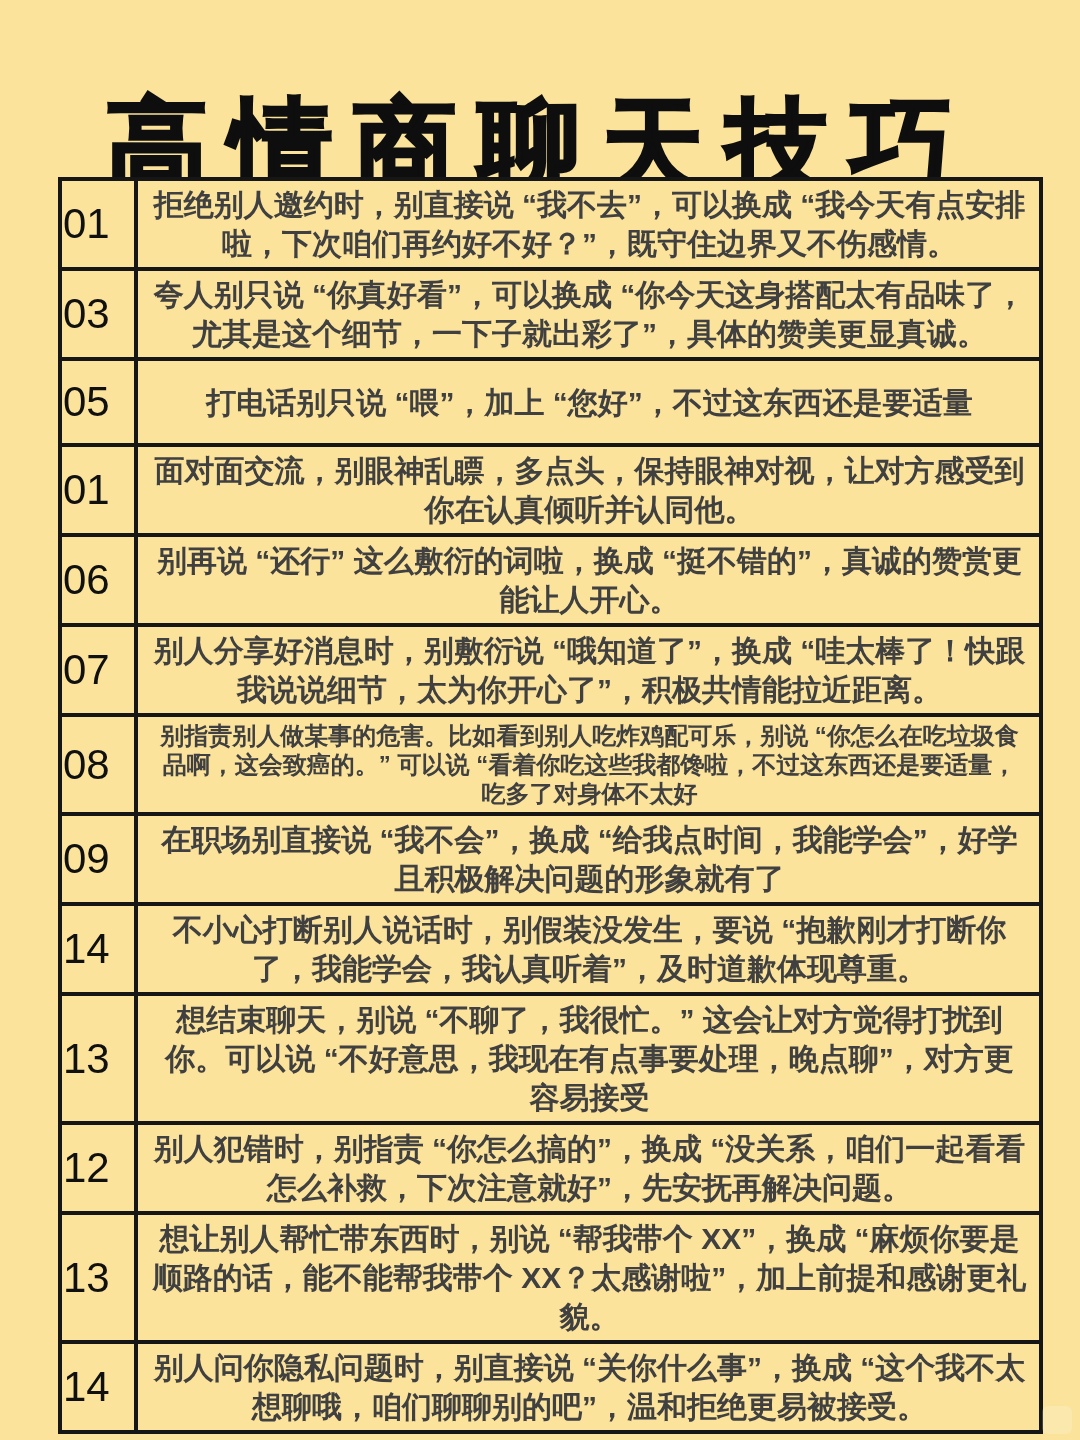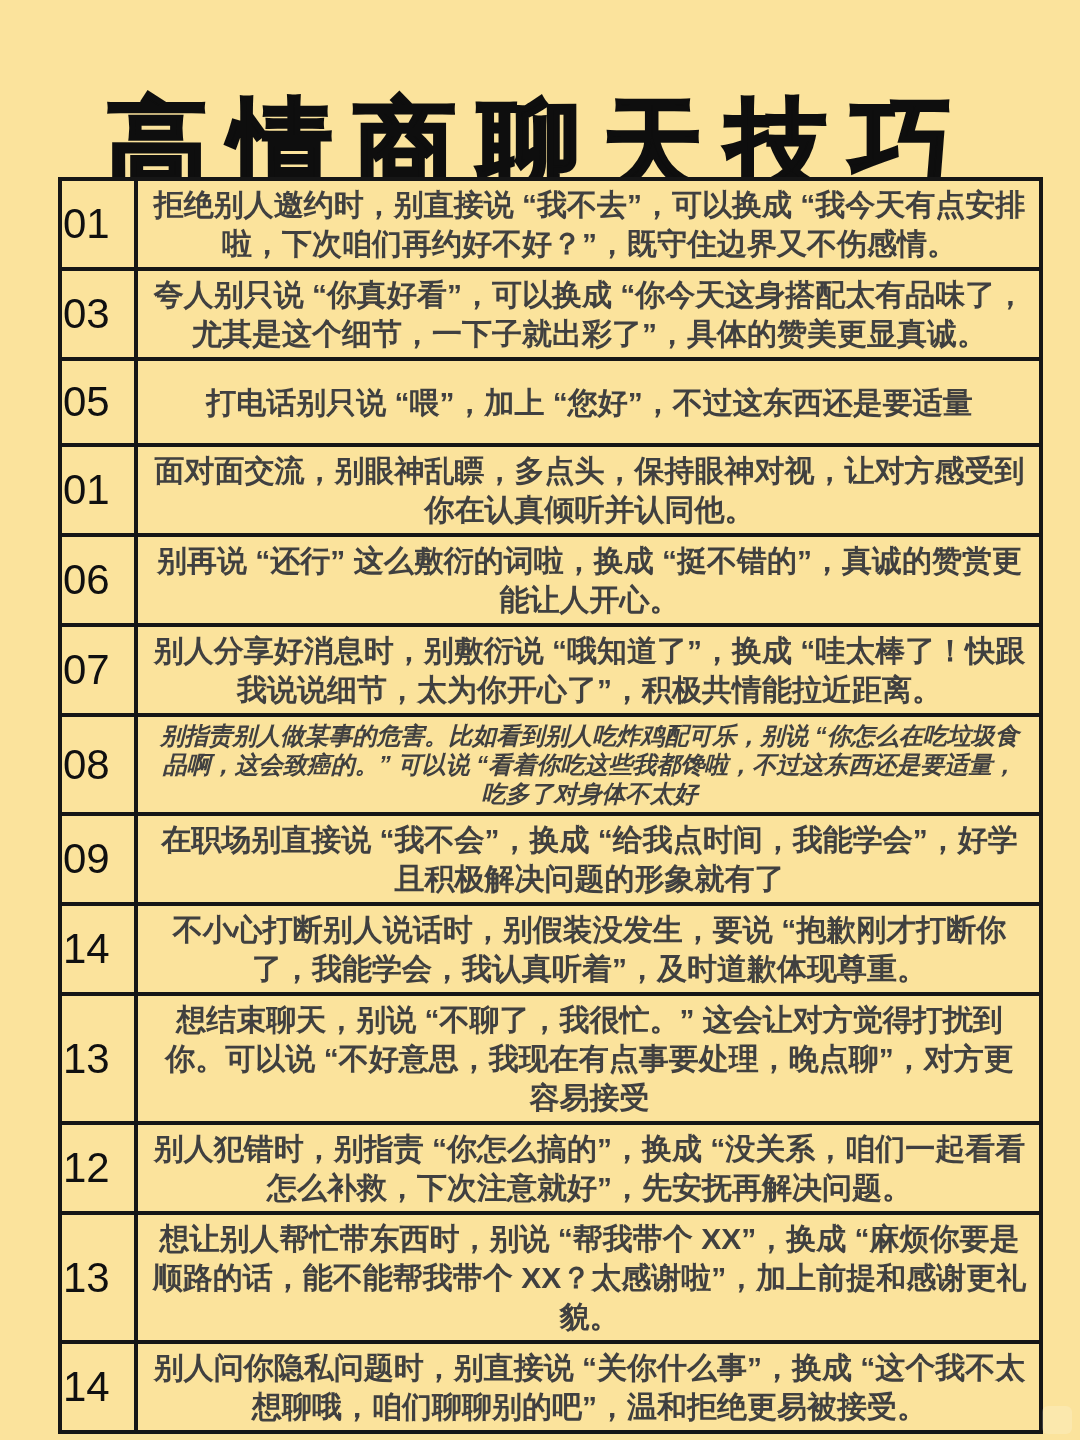--- a/index.html
+++ b/index.html
@@ -59,21 +59,20 @@
     padding: 4px 12px 4px 14px;
     font-size: 30px;
     line-height: 39px;
     font-weight: 700;
     color: #404040;
     text-align: center;
   }
   tr.small td.text-cell {
     font-size: 24px;
     line-height: 29px;
-    font-style: italic;
   }
   .watermark {
     position: absolute;
     right: 8px;
     bottom: 6px;
     width: 30px;
     height: 28px;
     border-radius: 6px;
     background: rgba(255, 255, 255, 0.18);
   }

